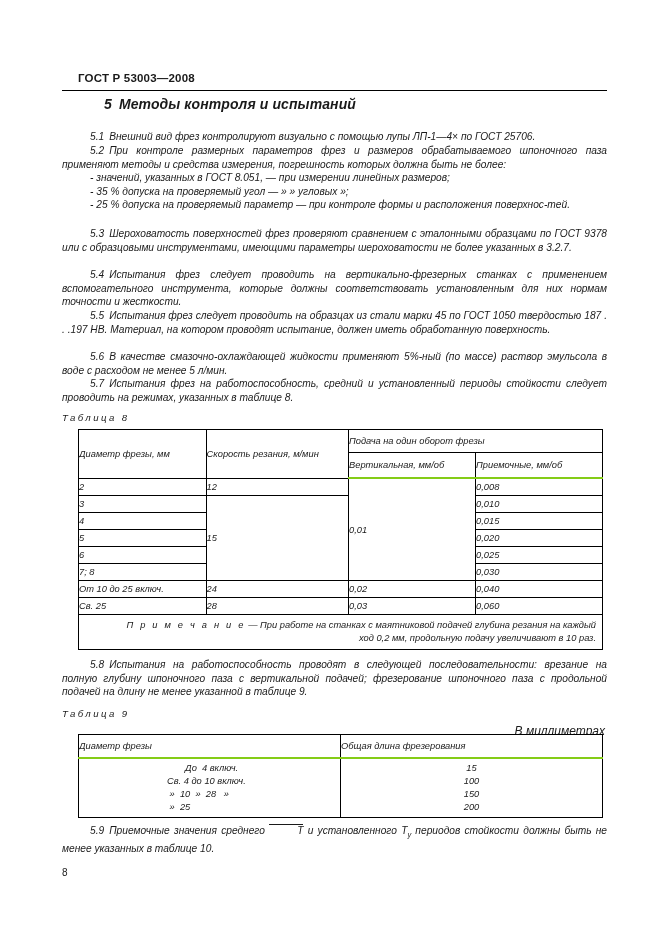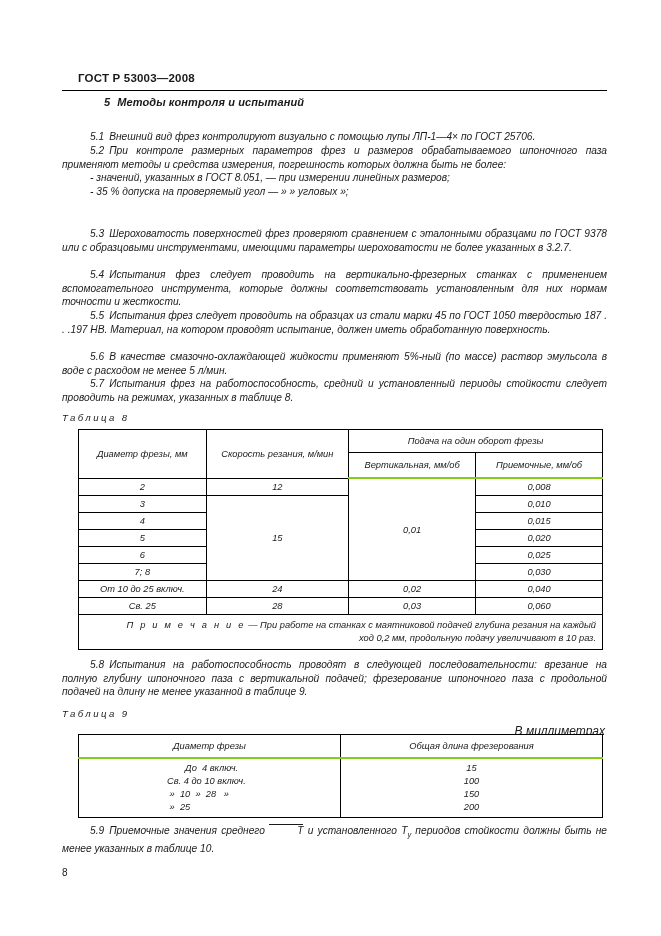--- a/index.html
+++ b/index.html
@@ -36,21 +36,21 @@
     left: 62px;
     top: 78px;
     width: 545px;
     height: 1px;
     background: #000;
   }
   .section-title {
     position: absolute;
     left: 104px;
     top: 84px;
-    font-size: 11px;
+    font-size: 14px;
     font-weight: bold;
     font-style: italic;
     letter-spacing: 0.1px;
   }
   .section-title .num { margin-right: 7px; }
 
   .body-block {
     position: absolute;
     left: 62px;
     width: 545px;
@@ -84,21 +84,21 @@
     position: absolute;
     border-collapse: collapse;
     font-size: 9.3px;
     font-style: italic;
     background: #fff;
   }
   table.gost td, table.gost th {
     border: 1px solid #000;
     padding: 0;
     font-weight: normal;
-    text-align: center;
+    text-align: left;
     vertical-align: middle;
   }
   table.gost thead td {
     border-bottom: 1px solid #000;
   }
   table.gost .thead-bottom td {
     border-bottom: 2px solid #84cc16;
   }
 
   
@@ -173,20 +173,21 @@
   </div>
 
   <div class="body-block" style="top:118px;">
     <p><span class="pnum">5.1</span><span>Внешний вид фрез контролируют визуально с помощью лупы ЛП-1—4× по ГОСТ 25706.</span></p>
   </div>
 
   <div class="body-block" style="top:132px;">
     <p><span class="pnum">5.2</span><span>При контроле размерных параметров фрез и размеров обрабатываемого шпоночного паза применяют методы и средства измерения, погрешность которых должна быть не более:</span></p>
     <p class="dash">- значений, указанных в ГОСТ 8.051, — при измерении линейных размеров;</p>
     <p class="dash">- 35 % допуска на проверяемый угол —  »            »        угловых         »;</p>
+    <p class="dash">- 25 % допуска на проверяемый параметр — при контроле формы и расположения поверхнос-тей.</p>
   </div>
 
   <div class="body-block" style="top:215px;">
     <p><span class="pnum">5.3</span><span>Шероховатость поверхностей фрез проверяют сравнением с эталонными образцами по ГОСТ 9378 или с образцовыми инструментами, имеющими параметры шероховатости не более указанных в 3.2.7.</span></p>
   </div>
 
   <div class="body-block" style="top:256px;">
     <p><span class="pnum">5.4</span><span>Испытания фрез следует проводить на вертикально-фрезерных станках с применением вспомогательного инструмента, которые должны соответствовать установленным для них нормам точности и жесткости.</span></p>
   </div>
 

